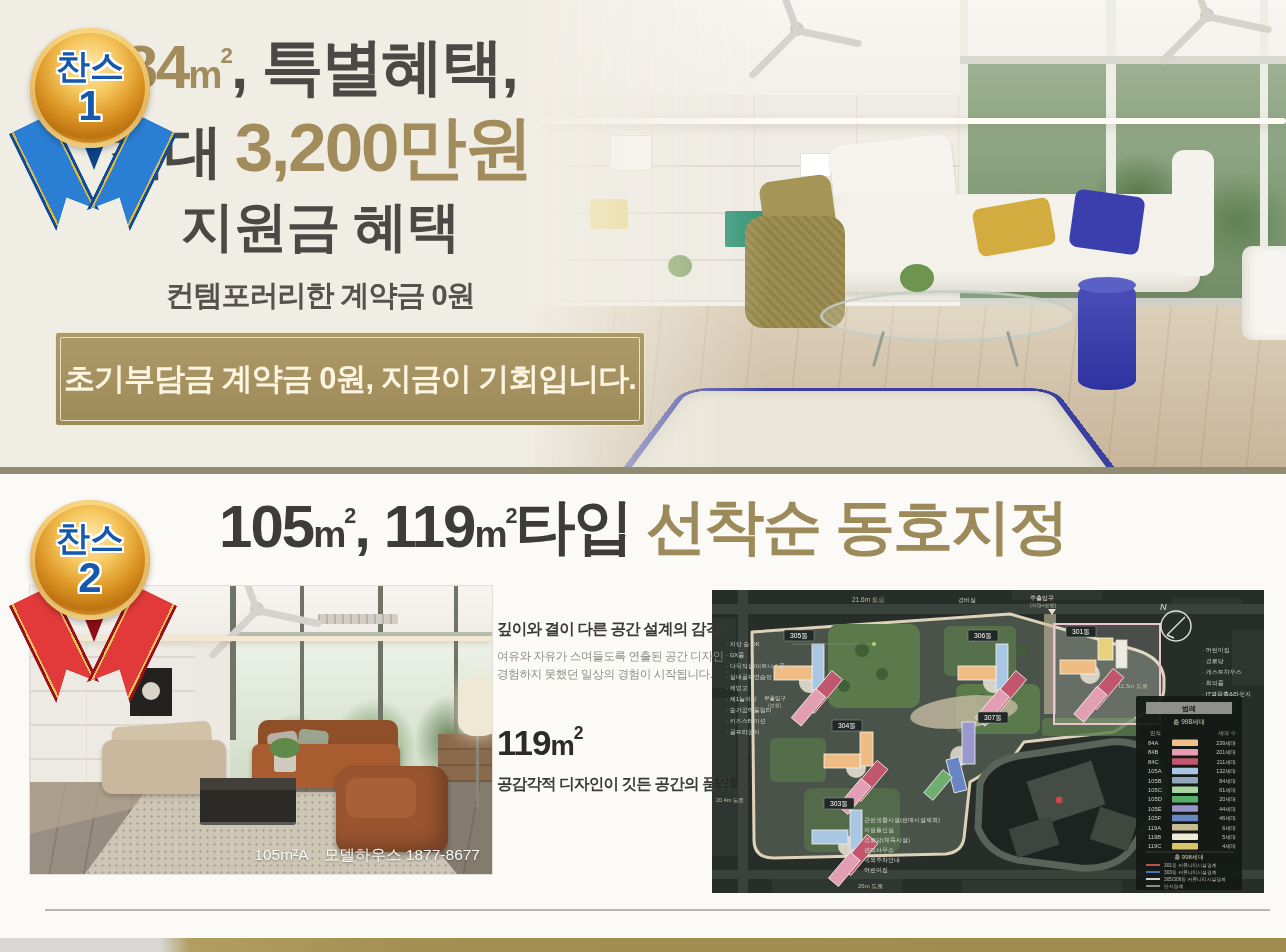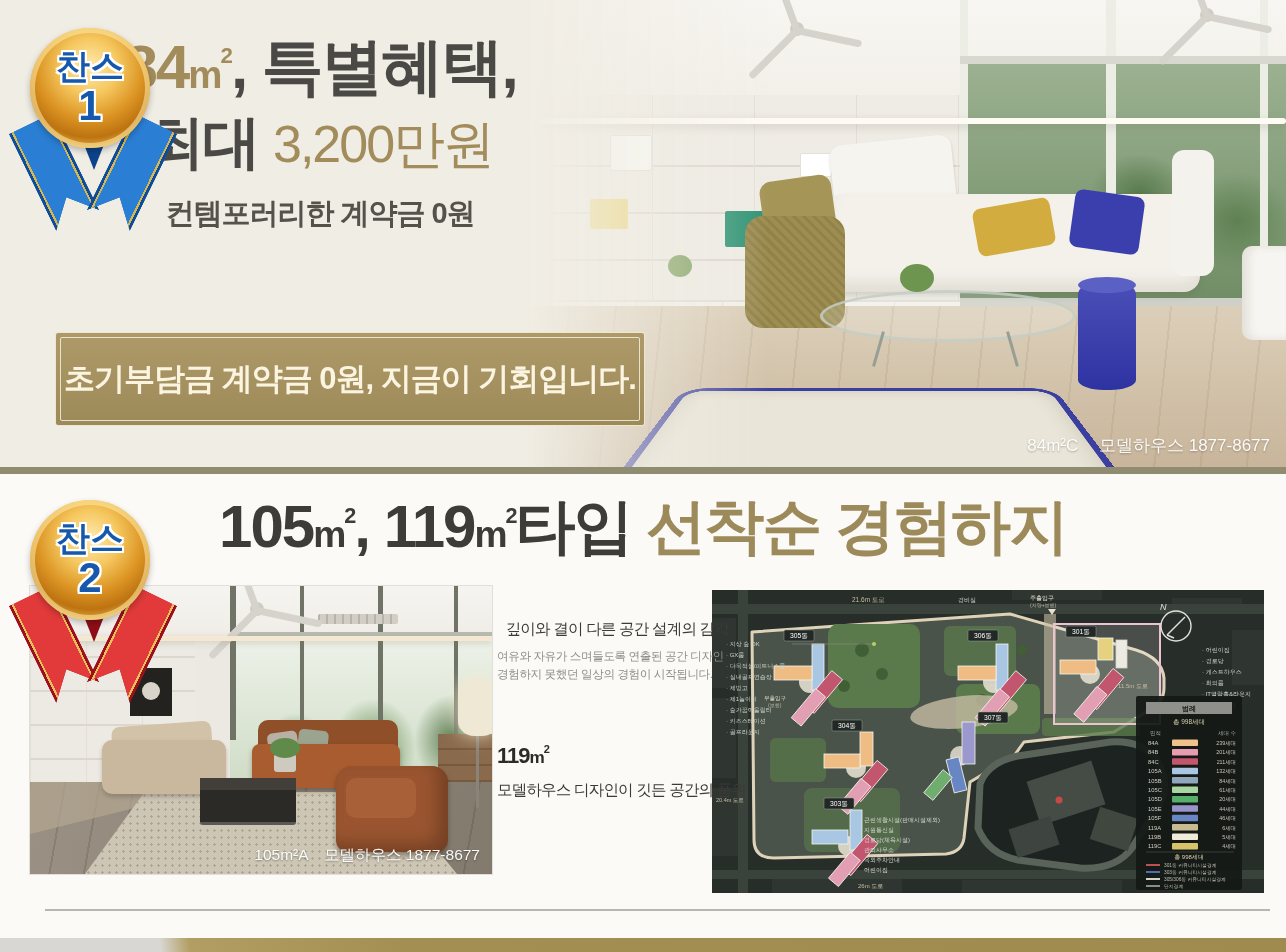--- a/index.html
+++ b/index.html
@@ -32,21 +32,21 @@
   .medal .lb{font-size:34px;font-weight:900;color:#1558ac;line-height:1;
     text-shadow:-2px 0 #fff,2px 0 #fff,0 -2px #fff,0 2px #fff,-2px -2px #fff,2px 2px #fff,-2px 2px #fff,2px -2px #fff;}
   .medal .nb{font-size:42px;font-weight:900;color:#1558ac;line-height:1;margin-top:2px;
     text-shadow:-2px 0 #fff,2px 0 #fff,0 -2px #fff,0 2px #fff,-2px -2px #fff,2px 2px #fff,-2px 2px #fff,2px -2px #fff;}
 
   
   .headline{position:absolute;left:40px;top:34px;width:560px;text-align:center;z-index:10;line-height:1.08;}
   .hl1{font-size:62px;font-weight:700;color:#4b4945;letter-spacing:-2px;}
   .hl1 .gold,.hl2 .gold{color:#a28c5c;}
   .hl2{font-size:58px;font-weight:700;color:#4b4945;margin-top:10px;letter-spacing:-2px;}
-  .hl2 .gold{font-size:52px;font-weight:400;}
+  .hl2 .gold{font-size:69px;font-weight:700;}
   .hl3{font-size:54px;font-weight:700;color:#4b4945;margin-top:12px;letter-spacing:-1px;}
   .hl4{font-size:29px;font-weight:700;color:#55524c;margin-top:24px;letter-spacing:-1px;}
   .unit{font-size:.62em;font-weight:700;}
   .sup{font-size:.36em;font-weight:700;position:relative;top:-1.1em;}
 
   
   .banner{position:absolute;left:55px;top:332px;width:588px;height:92px;background:linear-gradient(180deg,#ae9a68,#9c8a58);
     border:1px solid #efe6cf;border-radius:3px;z-index:10;display:flex;flex-direction:column;align-items:center;justify-content:center;}
   .banner:before{content:"";position:absolute;inset:4px;border:1px solid rgba(246,239,221,.85);border-radius:2px;}
   .banner .b1,.banner .b2{font-size:31px;font-weight:700;color:#faf4e1;letter-spacing:-1px;line-height:1.35;}
@@ -129,22 +129,22 @@
   .p2-pot{left:244px;top:168px;width:22px;height:18px;background:#cfcac0;border-radius:3px;}
   .p2-pot:before{content:"";position:absolute;left:-4px;top:-16px;width:30px;height:20px;background:#5f8a4a;border-radius:50%;}
   .p2-lamp-pole{left:446px;top:118px;width:3px;height:104px;background:#8a8478;}
   .p2-lamp{left:428px;top:92px;width:40px;height:58px;background:#efe8d5;border-radius:45% 45% 40% 40%/32% 32% 26% 26%;box-shadow:0 0 18px rgba(245,235,205,.8);}
   .caption2{position:absolute;right:12px;bottom:8px;color:rgba(255,255,255,.95);font-size:15.5px;text-shadow:0 1px 2px rgba(40,35,30,.45);text-align:center;}
   .caption2 .sp{margin-left:12px;}
 
   
   .typecol{position:absolute;left:497px;top:608px;width:232px;z-index:10;}
   .th1{font-size:27px;font-weight:700;color:#8b8173;letter-spacing:-1px;}
-  .th2{font-size:22px;font-weight:800;color:#2c2b28;letter-spacing:-1px;margin-top:60px;}
-  .tsub{font-size:15.5px;font-weight:400;color:#3b3a37;letter-spacing:-0.8px;margin-top:11px;white-space:nowrap;text-align:right;}
+  .th2{font-size:35px;font-weight:800;color:#2c2b28;letter-spacing:-1px;margin-top:40px;}
+  .tsub{font-size:15.5px;font-weight:700;color:#3b3a37;letter-spacing:-0.8px;margin-top:11px;white-space:nowrap;}
   .tbody{font-size:11.6px;color:#8f8d88;letter-spacing:-0.4px;margin-top:7px;line-height:1.55;white-space:nowrap;}
   .tsup{font-size:.5em;font-weight:700;position:relative;top:-0.9em;}
   .tunit{font-size:.78em;font-weight:700;}
 
   
   .siteplan{position:absolute;left:712px;top:590px;width:552px;height:303px;z-index:5;}
   .siteplan text{font-family:"Liberation Sans","DejaVu Sans",sans-serif;}
 </style>
 </head>
 <body>
@@ -197,43 +197,40 @@
           <div class="bl b3r"></div>
       </div>
       <div class="abs fan" style="left:700px;top:-6px;">
         <div class="hub"></div>
           <div class="bl b1r"></div>
           <div class="bl b2r"></div>
           <div class="bl b3r"></div>
       </div>
       <div class="abs p1-cove"></div>
       <div class="abs p1-fade"></div>
-      <div class="caption">
-        <span>84m²C</span>
-        <span class="sp">모델하우스 1877-8677</span>
-      </div>
     </div>
 
     <div class="badge" style="left:20px;top:22px;">
       <div class="rib l blue"></div>
       <div class="rib r blue"></div>
       <div class="rib mid blue"></div>
       <div class="medal">
         <div class="lb">찬스</div>
         <div class="nb">1</div>
       </div>
     </div>
 
     <div class="headline">
       <div class="hl1">
         <span class="gold">84</span><span class="gold unit">m</span><span class="gold sup">2</span><span>, 특별혜택,</span>
       </div>
       <div class="hl2">
         <span>최대 </span><span class="gold">3,200만원</span>
       </div>
+      <div class="hl3">지원금 혜택</div>
       <div class="hl4">컨템포러리한 계약금 0원</div>
     </div>
 
     <div class="banner">
       <div class="b1">초기부담금 계약금 0원, 지금이 기회입니다.</div>
     </div>
   </div>
 
   <div class="divider"></div>
 
@@ -243,21 +240,21 @@
     <div class="rib l red"></div>
     <div class="rib r red"></div>
     <div class="rib mid red"></div>
     <div class="medal">
       <div class="lb">찬스</div>
       <div class="nb">2</div>
     </div>
   </div>
 
   <div class="title2">
-    <span>105</span><span class="unit">m</span><span class="sup">2</span><span>, </span><span>119</span><span class="unit">m</span><span class="sup">2</span><span>타입 </span><span class="gold">선착순 경험하지</span>
+    <span>105</span><span class="unit">m</span><span class="sup">2</span><span>, </span><span>119</span><span class="unit">m</span><span class="sup">2</span><span>타입 </span><span class="gold">선착순 동호지정</span>
   </div>
 
   <div class="photo2">
     <div class="abs p2-ceiling"></div>
     <div class="abs p2-wall"></div>
     <div class="abs p2-art"></div>
     <div class="abs p2-window"></div>
     <div class="abs p2-mul" style="left:200px;width:6px;"></div>
     <div class="abs p2-mul" style="left:270px;width:4px;"></div>
     <div class="abs p2-mul" style="left:348px;width:5px;"></div>
@@ -294,21 +291,21 @@
 
   <div class="typecol">
     <div class="tsub">깊이와 결이 다른 공간 설계의 감각</div>
     <div class="tbody">
       <div>여유와 자유가 스며들도록 연출된 공간 디자인</div>
       <div>경험하지 못했던 일상의 경험이 시작됩니다.</div>
     </div>
     <div class="th2">
       <span>119</span><span class="tunit">m</span><span class="tsup">2</span>
     </div>
-    <div class="tsub">모델하우스 디자인이 깃든 공간의 품위</div>
+    <div class="tsub">공감각적 디자인이 깃든 공간의 품위</div>
   </div>
 
   <svg class="siteplan" viewBox="0 0 552 303">
     <rect x="0" y="0" width="552" height="303" fill="#272d29"></rect>
 
     <g fill="#2f3631">
       <rect x="0" y="28" width="24" height="70"></rect>
         <rect x="0" y="108" width="24" height="80"></rect>
       <rect x="0" y="198" width="26" height="68"></rect>
         <rect x="300" y="0" width="90" height="10"></rect>

